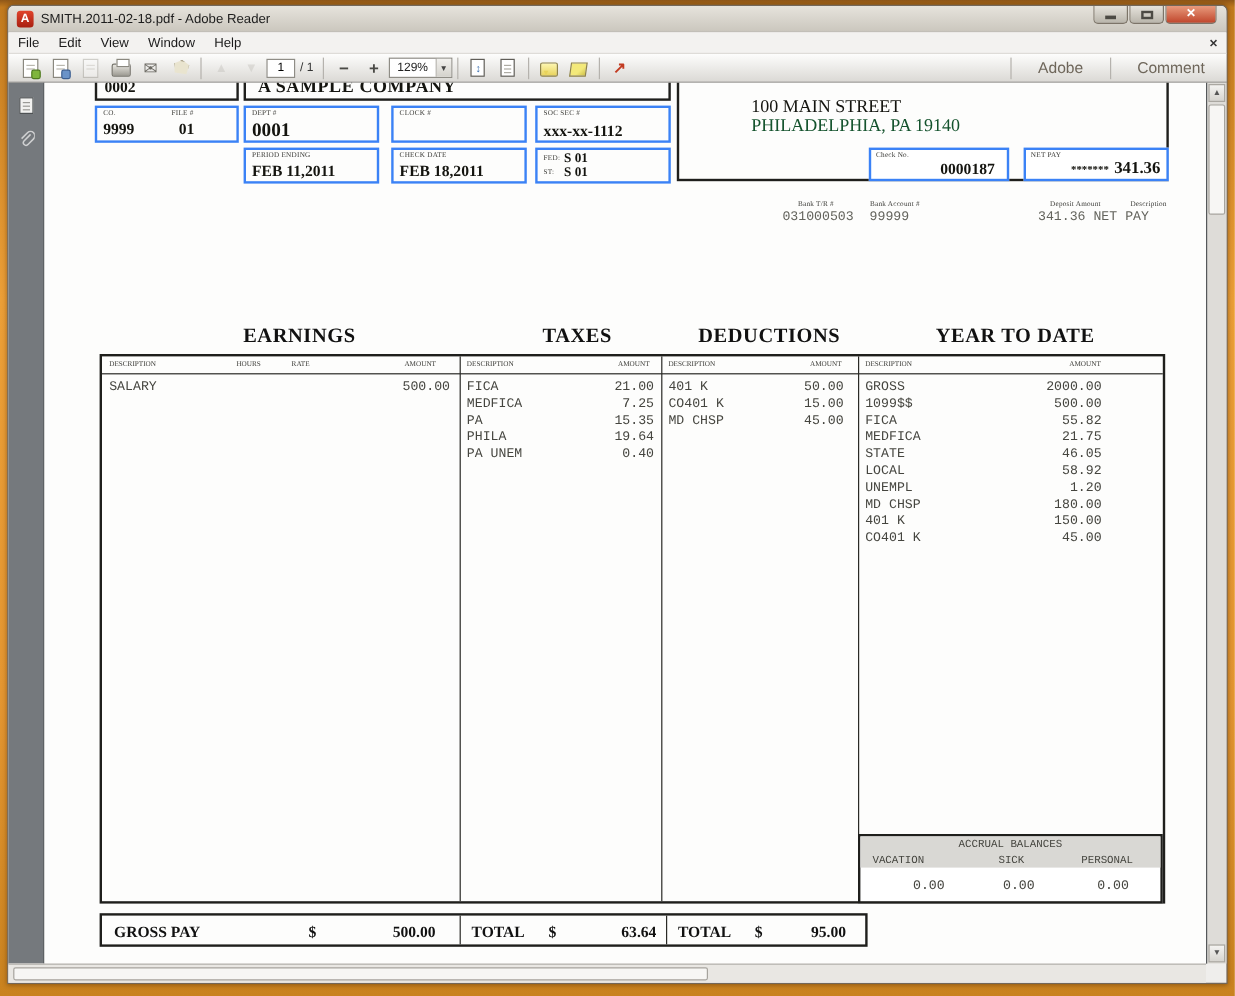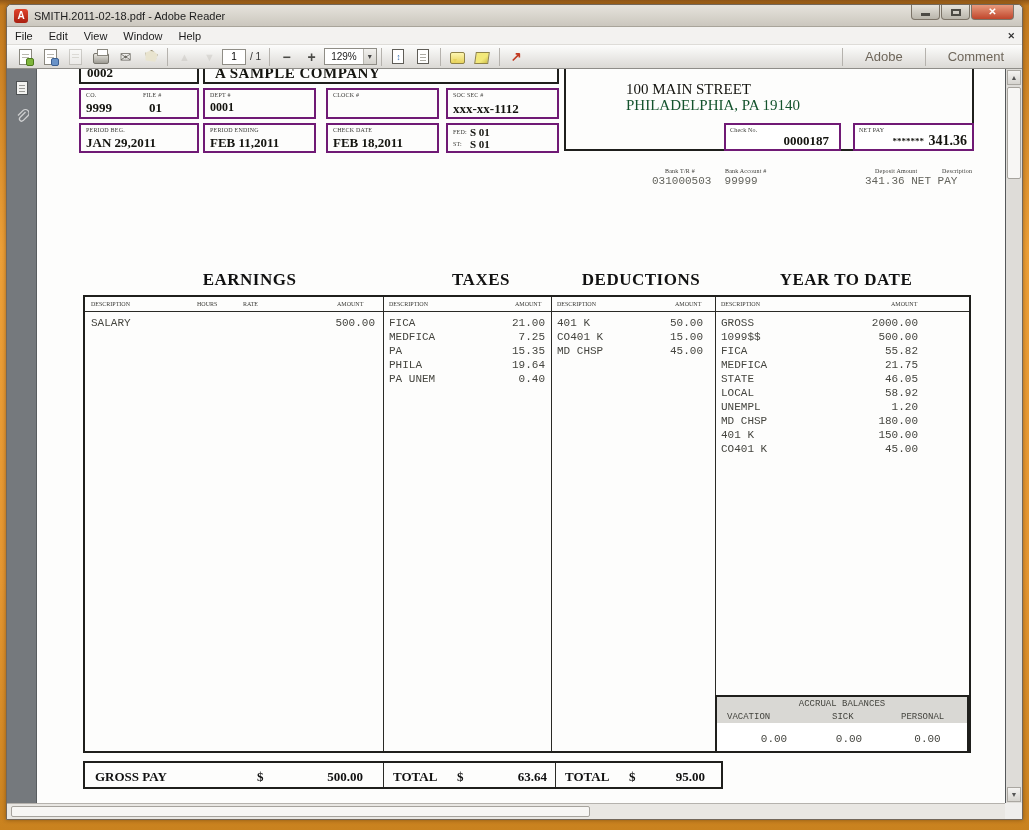--- a/index.html
+++ b/index.html
@@ -85,21 +85,21 @@
   .vscroll { position:absolute; right:0; top:64px; width:17px; bottom:16px; background:#dedcd8; border-left:1px solid #55585a; }
   .vs-btn { position:absolute; left:1px; right:1px; height:15px; background:linear-gradient(180deg,#f4f3f1,#d6d4cf); border:1px solid #aaa7a1; font-size:7px; color:#555; text-align:center; line-height:13px; }
   .vs-thumb { position:absolute; left:1px; right:1px; top:18px; height:92px; background:#f7f6f4; border:1px solid #a6a39d; border-radius:2px; }
   .hscroll { position:absolute; left:0; right:17px; bottom:0; height:16px; background:#e9e7e3; border-top:1px solid #b5b2ad; }
   .hs-thumb { position:absolute; top:2px; left:4px; width:58%; height:11px; background:#f7f6f4; border:1px solid #a6a39d; border-radius:2px; }
   .page { position:absolute; left:30px; top:64px; right:17px; bottom:16px; background:#fdfdfc; overflow:hidden; }
   
   .abs { position:absolute; }
   .serifb { font-family:"Liberation Serif",serif; font-weight:bold; color:#14140f; }
   .tinylabel { font-family:"Liberation Serif",serif; font-size:6px; color:#3a3a36; letter-spacing:.2px; }
-  .sbox { position:absolute; border:2px solid #701a75;text-decoration:underline; }
+  .sbox { position:absolute; border:2px solid #3b82f6;text-decoration:underline; }
   .mono { font-family:"Liberation Mono","DejaVu Sans Mono",monospace; font-size:11px; color:#45453f; white-space:pre; }
   .mono-sm { font-family:"Liberation Mono","DejaVu Sans Mono",monospace; font-size:9px; color:#45453f; white-space:pre; }
   .sec-title { font-family:"Liberation Serif",serif; font-weight:bold; font-size:17px; color:#111; text-align:center; letter-spacing:.5px; }
   .colhead { position:absolute; font-family:"Liberation Serif",serif; font-size:6px; color:#3a3a36; }
   .mainbox { position:absolute; left:46px; top:226px; width:888px; height:458px; border:2px solid #1f1f1c; }
   .vdiv { position:absolute; top:0; bottom:0; width:1px; background:#2a2a26; }
   .hdrline { position:absolute; left:0; right:0; top:14px; height:1px; background:#2a2a26; }
   .trow { position:absolute; }
   .amt { text-align:right; position:absolute; }
   .accrual { position:absolute; left:630px; top:398px; width:254px; height:58px; border:2px solid #1f1f1c; background:#fff; }
@@ -244,35 +244,31 @@
     </div>
 
     <div class="sbox" style="left:42px; top:19px; width:120px; height:31px;">
       <span class="tinylabel" style="position:absolute; left:5px; top:2px;">CO.</span>
       <span class="serifb" style="position:absolute; left:5px; top:10px; font-size:13px;">9999</span>
       <span class="tinylabel" style="position:absolute; left:62px; top:2px;">FILE #</span>
       <span class="serifb" style="position:absolute; left:68px; top:10px; font-size:13px;">01</span>
     </div>
     <div class="sbox" style="left:166px; top:19px; width:113px; height:31px;">
       <span class="tinylabel" style="position:absolute; left:5px; top:2px;">DEPT #</span>
-      <span class="serifb" style="position:absolute; left:5px; top:10px; font-size:12px;">0001</span>
+      <span class="serifb" style="position:absolute; left:5px; top:10px; font-size:16px;">0001</span>
     </div>
     <div class="sbox" style="left:289px; top:19px; width:113px; height:31px;">
       <span class="tinylabel" style="position:absolute; left:5px; top:2px;">CLOCK #</span>
       <span class="serifb" style="position:absolute; left:5px; top:10px; font-size:13px;"></span>
     </div>
     <div class="sbox" style="left:409px; top:19px; width:113px; height:31px;">
       <span class="tinylabel" style="position:absolute; left:5px; top:2px;">SOC SEC #</span>
       <span class="serifb" style="position:absolute; left:5px; top:11px; font-size:13px;">xxx-xx-1112</span>
     </div>
 
-    <div class="sbox" style="left:42px; top:54px; width:120px; height:30px;">
-      <span class="tinylabel" style="position:absolute; left:5px; top:2px;">PERIOD BEG.</span>
-      <span class="serifb" style="position:absolute; left:5px; top:10px; font-size:13px;">JAN 29,2011</span>
-    </div>
     <div class="sbox" style="left:166px; top:54px; width:113px; height:30px;">
       <span class="tinylabel" style="position:absolute; left:5px; top:2px;">PERIOD ENDING</span>
       <span class="serifb" style="position:absolute; left:5px; top:10px; font-size:13px;">FEB 11,2011</span>
     </div>
     <div class="sbox" style="left:289px; top:54px; width:113px; height:30px;">
       <span class="tinylabel" style="position:absolute; left:5px; top:2px;">CHECK DATE</span>
       <span class="serifb" style="position:absolute; left:5px; top:10px; font-size:13px;">FEB 18,2011</span>
     </div>
     <div class="sbox" style="left:409px; top:54px; width:113px; height:30px;">
       <span class="tinylabel" style="position:absolute; left:5px; top:4px;">FED:</span>

